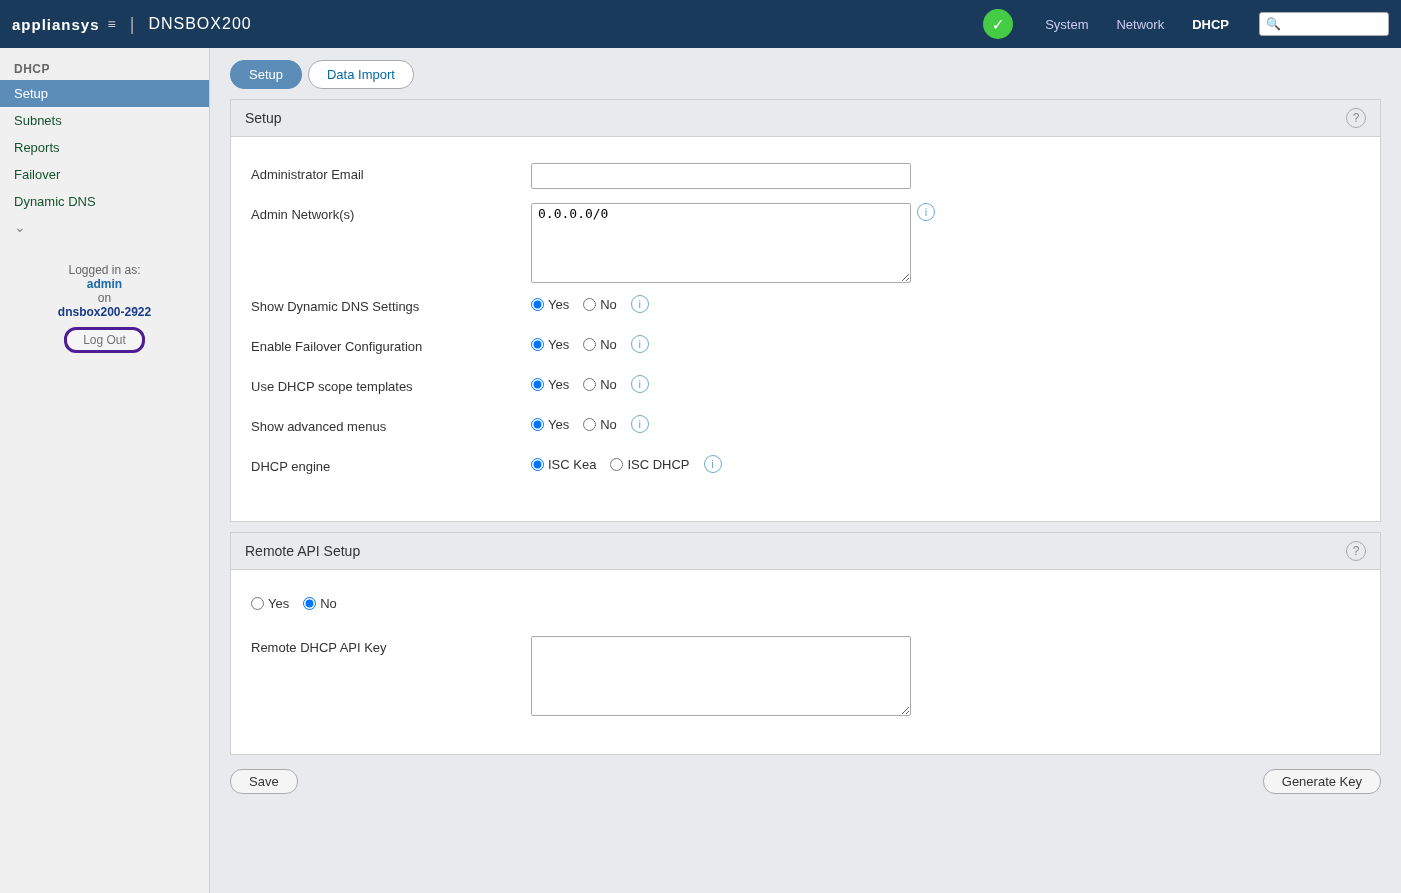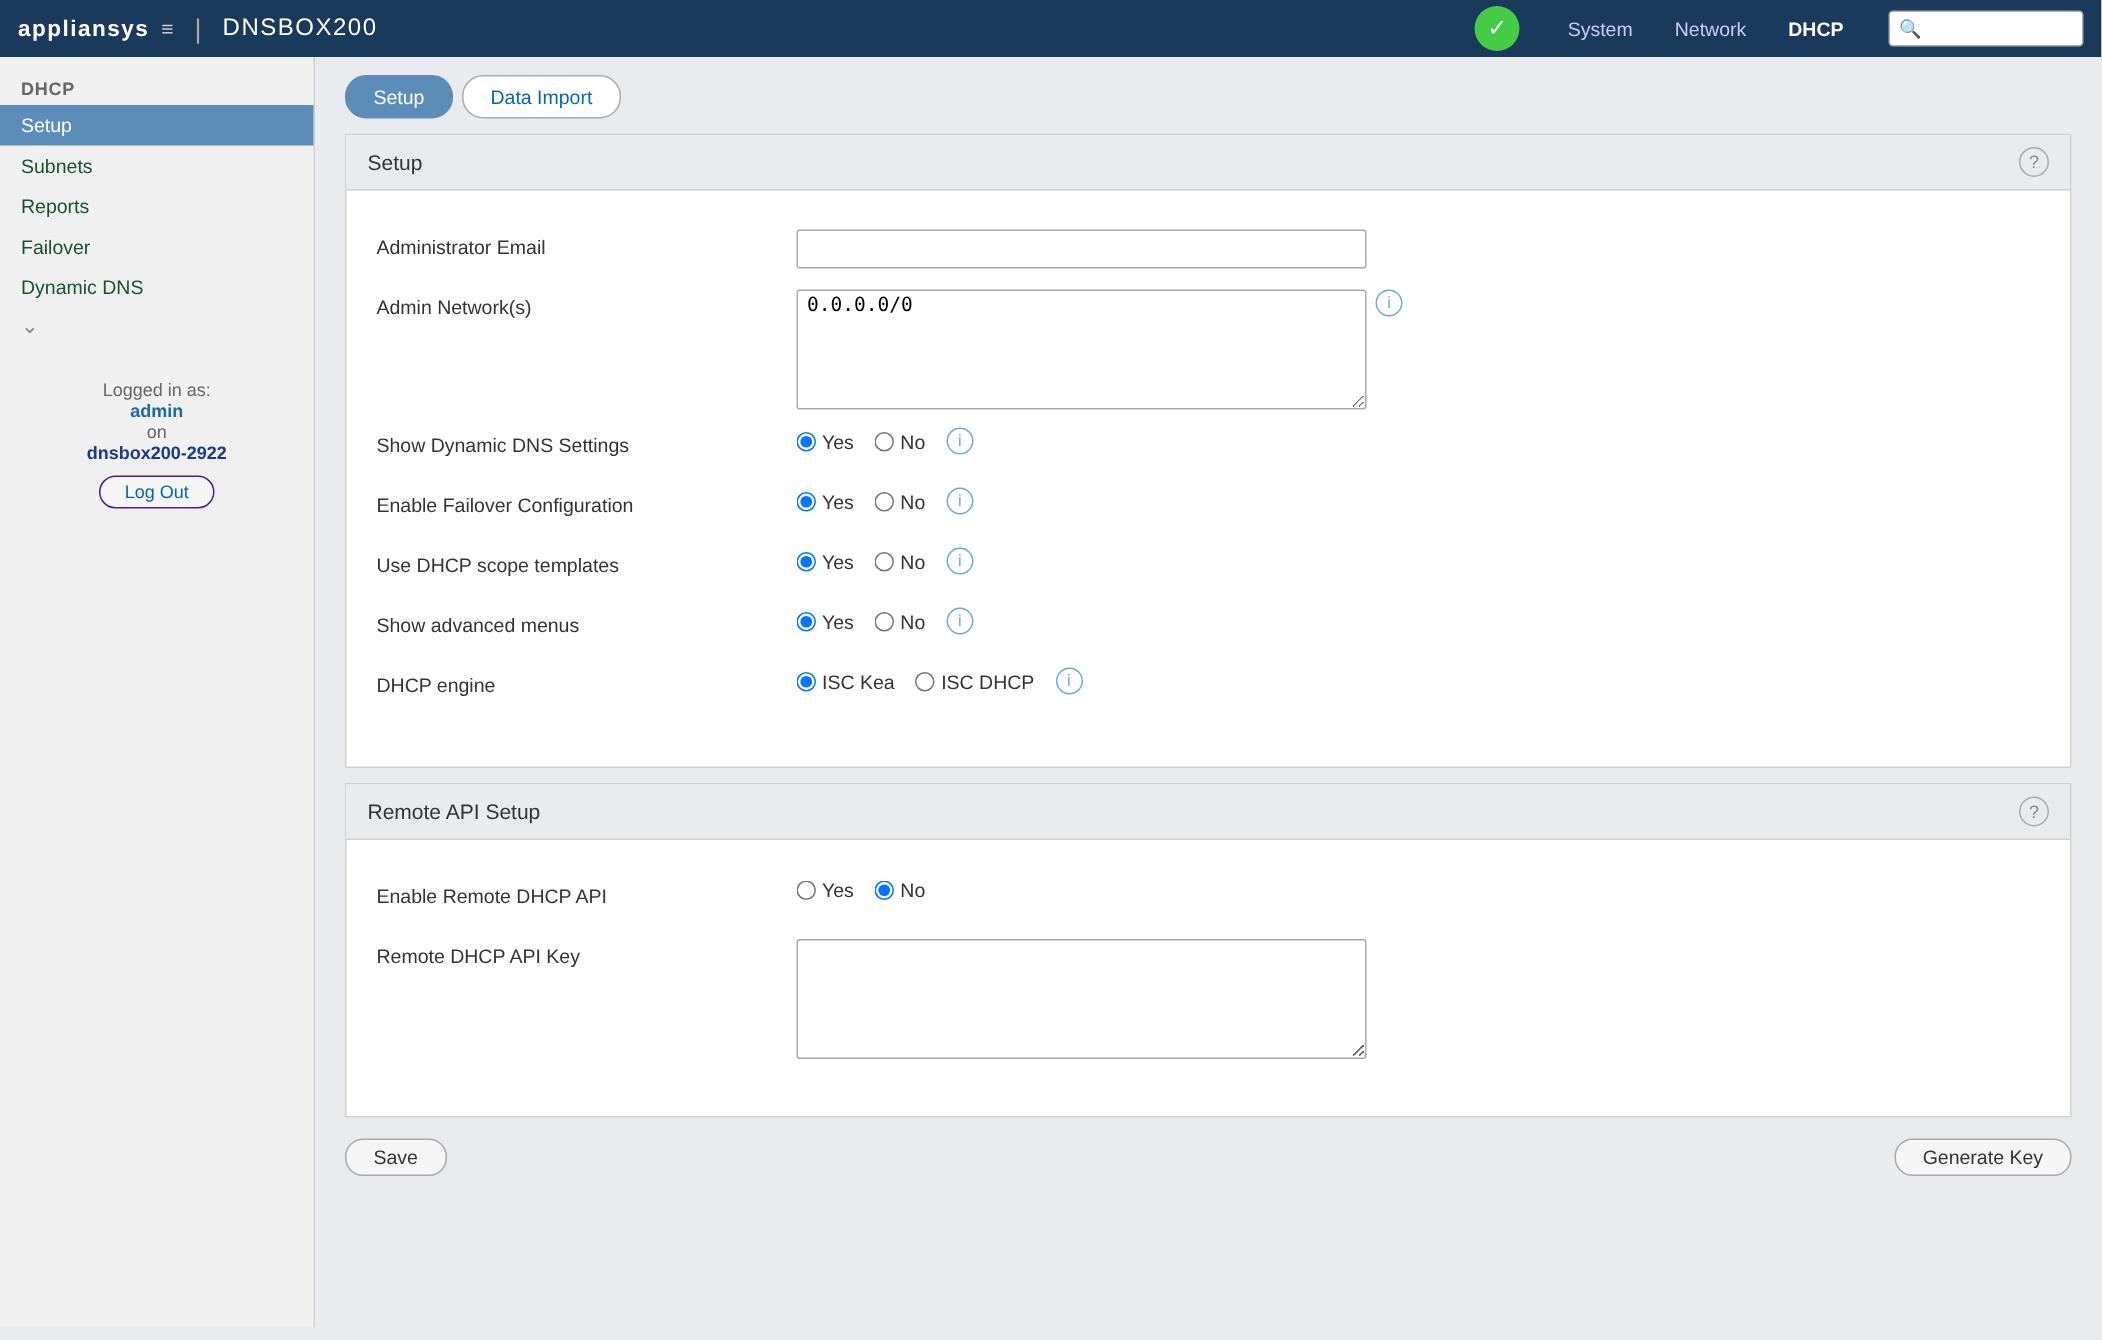--- a/index.html
+++ b/index.html
@@ -1,21 +1,21 @@
 <!DOCTYPE html>
 <html><head>
   <meta charset="utf-8">
   <style>
     * { box-sizing: border-box; margin: 0; padding: 0; }
     body { font-family: Arial, Helvetica, sans-serif; font-size: 13px; background: #e8eaed; }
 
     
     #header {
       background: #1a3a5c;
-      height: 38px;
+      height: 48px;
       display: flex;
       align-items: center;
       padding: 0 12px;
       gap: 10px;
     }
     #logo-area {
       display: flex;
       align-items: center;
       gap: 8px;
       color: white;
@@ -131,27 +131,27 @@
       padding: 8px 14px;
       text-align: center;
       font-size: 12px;
       color: #666;
     }
     #logged-in-area .username { color: #1a6aaa; font-weight: bold; }
     #logged-in-area .hostname { color: #1a3a8a; font-weight: bold; }
     #logout-btn {
       display: inline-block;
       margin-top: 8px;
-      border: 1px solid #4c1d95;
+      border: 3px solid #4c1d95;
       border-radius: 12px;
       padding: 3px 16px;
       background: #f5f5f5;
       cursor: pointer;
       font-size: 12px;
-      color: #0369a1;
+      color: #737373;
     }
 
     
     #main {
       flex: 1;
       overflow-y: auto;
       padding: 12px 20px;
       background: #e8eaed;
     }
 
@@ -465,21 +465,20 @@
     </div>
 
     <div class="section-panel">
       <div class="section-header">
         <span class="section-title">Remote API Setup</span>
         <div class="help-icon">?</div>
       </div>
       <div class="section-body">
 
         <div class="form-row">
-          <div class="form-label">Enable Remote DHCP API</div>
           <div class="form-control-area">
             <div class="radio-group">
               <label class="radio-label">
                 <input type="radio" name="enable_remote_api" value="yes" style="">
                 <span>Yes</span>
               </label>
               <label class="radio-label">
                 <input type="radio" name="enable_remote_api" value="no" checked="" style="">
                 <span>No</span>
               </label>

